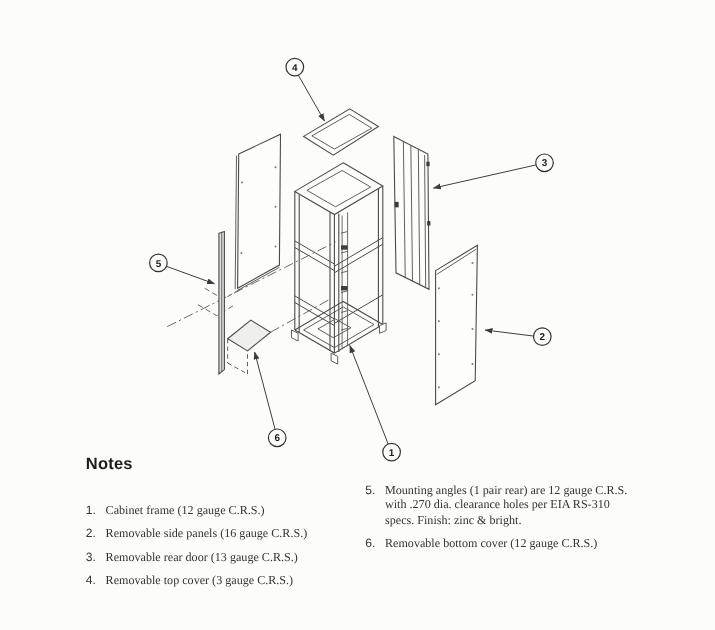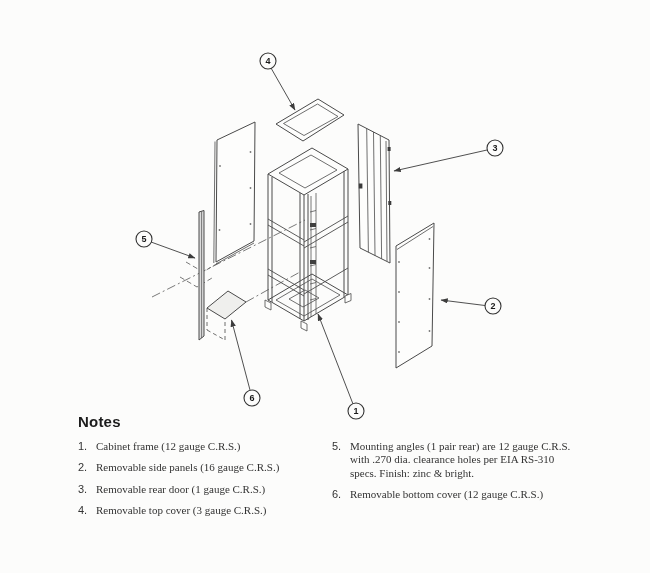--- a/index.html
+++ b/index.html
@@ -8,21 +8,21 @@
     position:relative;width:650px;height:573px;margin:0 auto;
     background:#fcfcfb;overflow:hidden;
     font-family:"Liberation Sans", sans-serif;
   }
   svg{position:absolute;top:0;left:0;}
   .notes{
     position:absolute;left:78px;top:413px;width:545px;color:#2d2d2d;
   }
   .notes h2{
     font-size:15px;font-weight:bold;color:#1c1c1c;
-    margin:0 0 10px 0;letter-spacing:.2px;
+    margin:0 0 28px 0;letter-spacing:.2px;
   }
   .note-col-left{width:258px;}
   .note-col-right{position:absolute;left:254px;top:27px;width:250px;}
   .note-item{
     display:flex;gap:5px;font-size:11px;line-height:1.22;
     margin:0 0 8px 0;color:#333;
   }
   .note-item .num{min-width:13px;flex:0 0 auto;}
   .note-item .txt{flex:1 1 auto;font-family:Liberation Serif, serif;}
   .callout-num{
@@ -173,21 +173,21 @@
       <div class="note-item">
         <span class="num">1.</span>
         <span class="txt">Cabinet frame (12 gauge C.R.S.)</span>
       </div>
       <div class="note-item">
         <span class="num">2.</span>
         <span class="txt">Removable side panels (16 gauge C.R.S.)</span>
       </div>
       <div class="note-item">
         <span class="num">3.</span>
-        <span class="txt">Removable rear door (1 gauge C.R.S.)</span>
+        <span class="txt">Removable rear door (13 gauge C.R.S.)</span>
       </div>
       <div class="note-item">
         <span class="num">4.</span>
         <span class="txt">Removable top cover (3 gauge C.R.S.)</span>
       </div>
     </div>
 
     <div class="note-col-right">
       <div class="note-item">
         <span class="num">5.</span>

